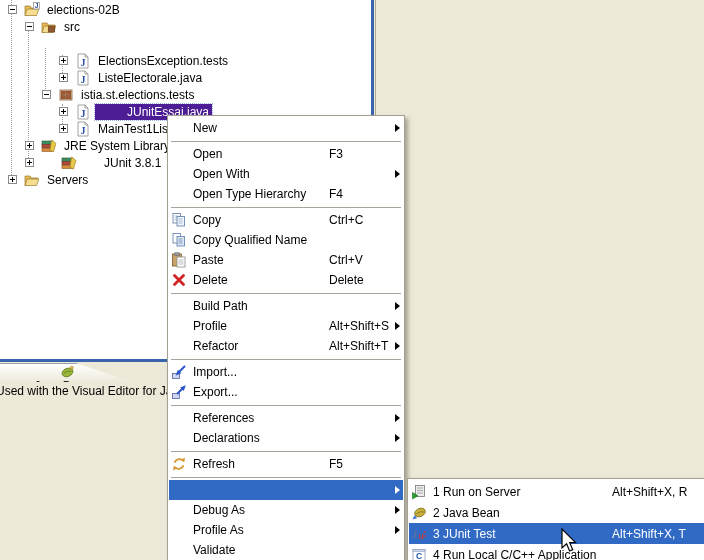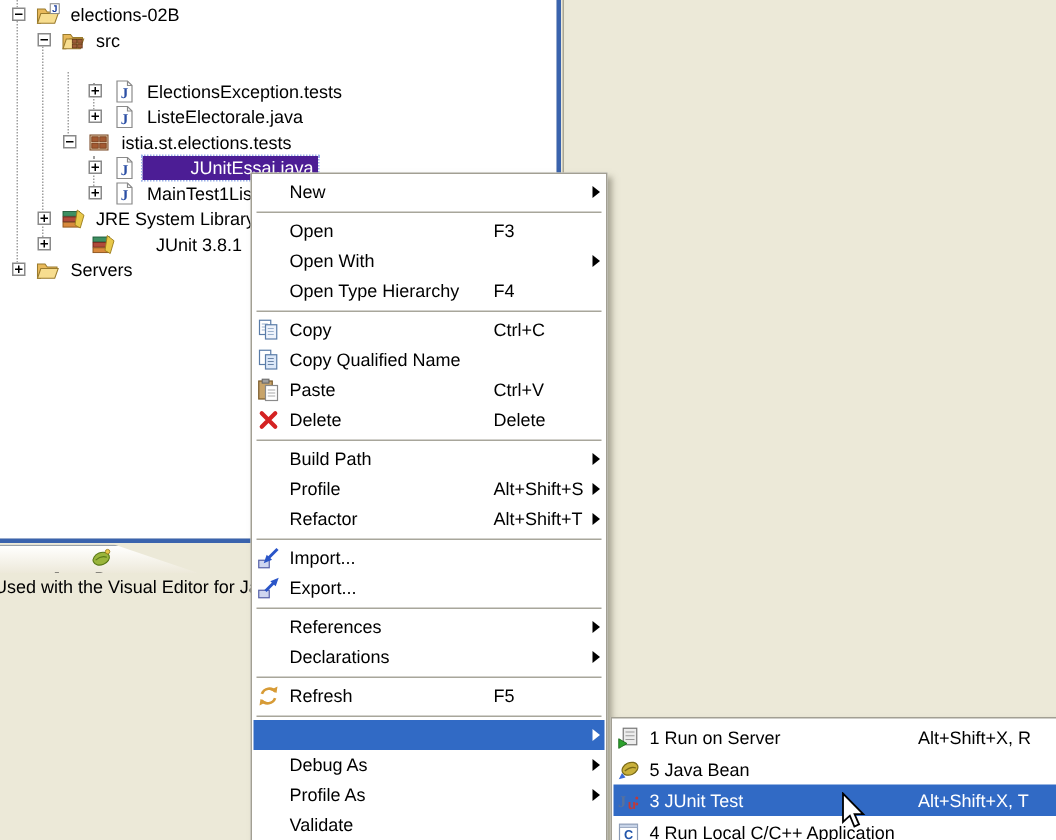--- a/index.html
+++ b/index.html
@@ -422,21 +422,21 @@
       <span class="mi-arrow"></span>
     </div>
     <div class="mrow">
       <span class="mi-icon">
         <svg viewBox="0 0 16 16">
           <ellipse cx="9" cy="7.5" rx="5.5" ry="4" fill="#c9b13c" stroke="#7a6a18" stroke-width="0.8" transform="rotate(-25 9 7.5)"></ellipse>
           <path d="M5.5 9q4-3.5 7.5-2" fill="none" stroke="#7a6a18" stroke-width="0.8"></path>
           <path d="M1.5 14.5l4.5-1.2-2.3-3z" fill="#3a6ad8"></path>
         </svg>
       </span>
-      <span class="mi-label">5 Java Bean</span>
+      <span class="mi-label">2 Java Bean</span>
       <span class="mi-short"></span>
       <span class="mi-arrow"></span>
     </div>
     <div class="mrow hl">
       <span class="mi-icon">
         <svg viewBox="0 0 16 16">
           <text x="1" y="12" font-size="11" font-weight="bold" fill="#56719f" font-family="Liberation Serif,serif">J</text>
           <text x="7.5" y="13" font-size="9" font-weight="bold" fill="#c03a3a" font-family="Liberation Sans,sans-serif">u</text>
           <circle cx="13.5" cy="6" r="1" fill="#c03a3a"></circle>
           <circle cx="13.5" cy="10" r="1" fill="#c03a3a"></circle>

